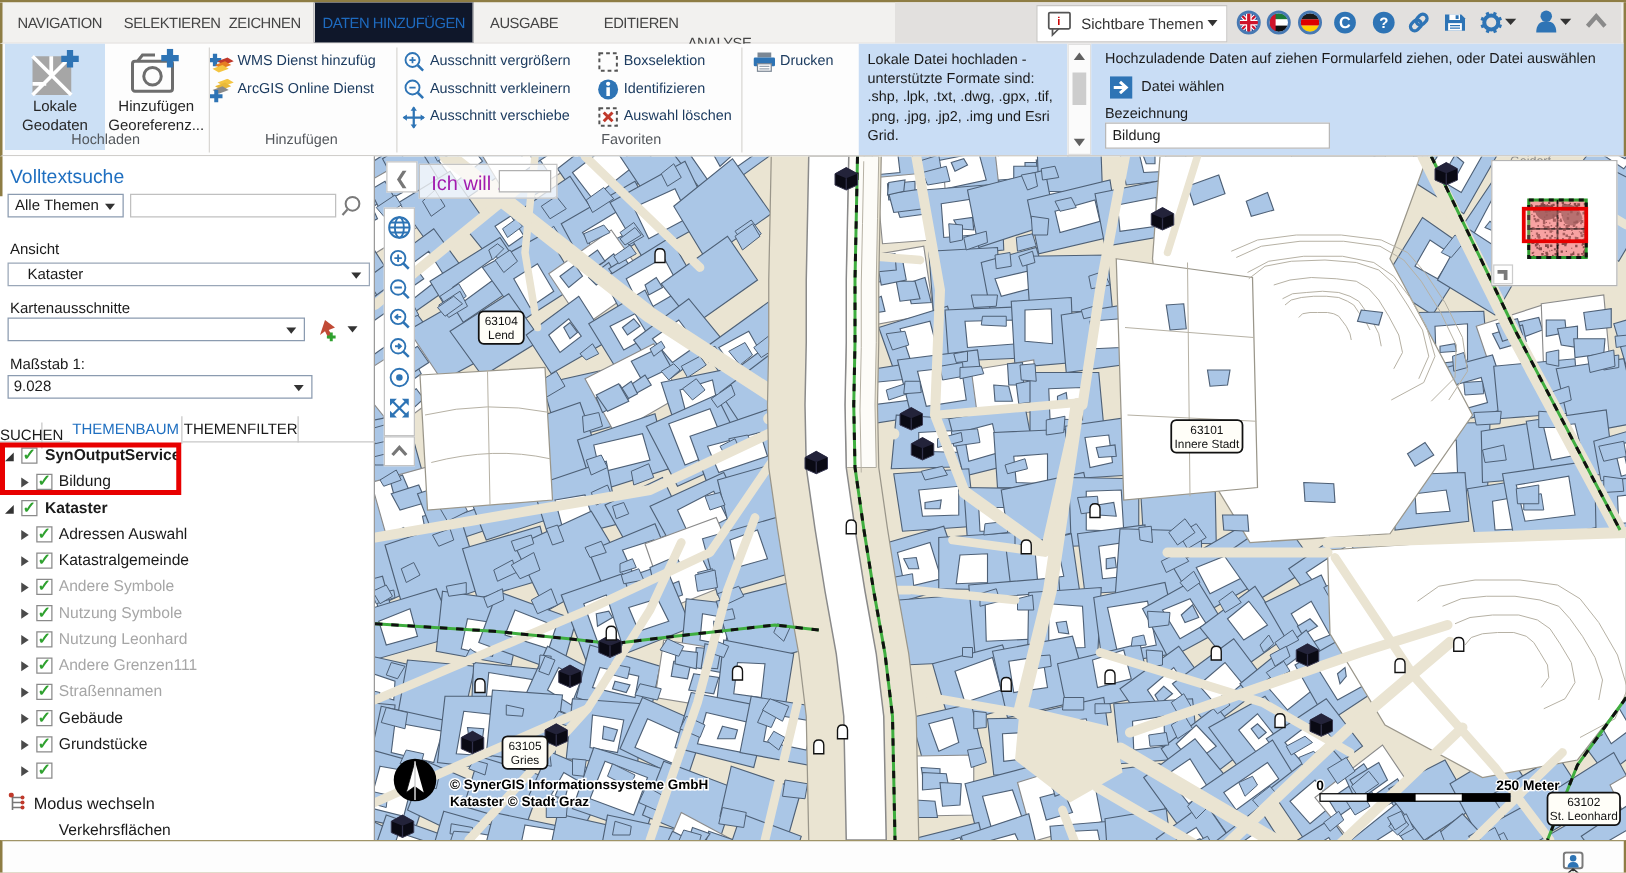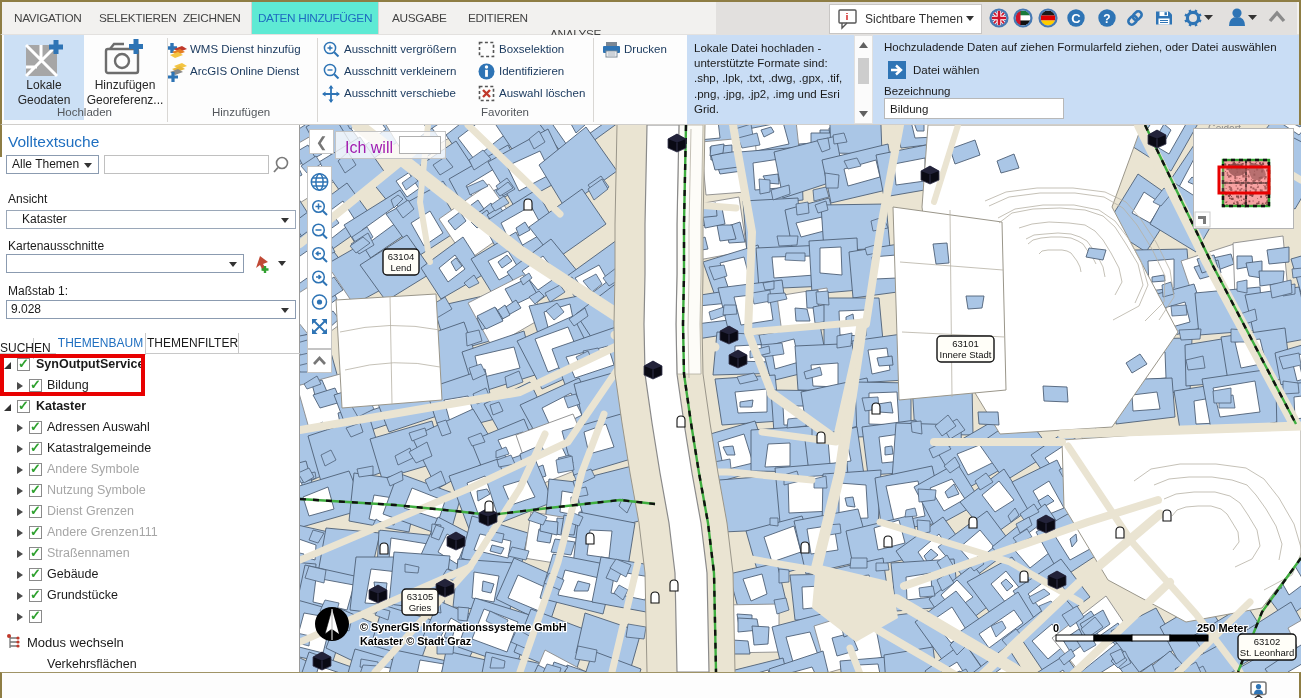--- a/index.html
+++ b/index.html
@@ -2,21 +2,21 @@
 <html><head>
 <meta charset="utf-8">
 <style>
   * { margin:0; padding:0; box-sizing:border-box; }
   html,body { width:1301px; height:698px; overflow:hidden; font-family:"Liberation Sans", sans-serif; background:#fff; }
   #app { position:relative; width:1301px; height:698px; border-top:2px solid #8e7d44; }
   
   #menubar { position:absolute; left:0; top:0; width:1301px; height:33px; background:#f2f1ef; border-left:2px solid #8e7d44; border-right:2px solid #8e7d44; border-bottom:1px solid #e3e1df; }
   #menubar .right { position:absolute; right:2px; top:0; width:581px; height:33px; background:#e2e0de; }
   .tab { position:absolute; top:0; height:32px; line-height:32px; font-size:11.8px; color:#444; letter-spacing:-0.35px; white-space:nowrap; }
-  .tab.active { color:#1e6bc0; background:#5eead4; border-left:1px solid #d6d4d2; border-right:1px solid #d6d4d2; text-align:center; }
+  .tab.active { color:#1e6bc0; background:#0f172a; border-left:1px solid #d6d4d2; border-right:1px solid #d6d4d2; text-align:center; }
   
   #sichtbar { position:absolute; left:827px; top:2px; width:153px; height:30px; background:#fff; border:1px solid #c8c6c4; }
   
   #ribbon { position:absolute; left:0; top:33px; width:1301px; height:90px; background:#fdfdfd; border-bottom:1px solid #d0cecb; border-left:2px solid #8e7d44; }
   .vsep { position:absolute; top:3px; width:1px; height:84px; background:#d9d7d4; }
   .grouplabel { position:absolute; top:71px; font-size:11.5px; color:#53575c; }
   .ribtext { position:absolute; font-size:11.5px; color:#1d3c60; }
   .bigbtn { position:absolute; text-align:center; font-size:12px; color:#262626; }
   
   #bluepanel1 { position:absolute; left:687px; top:33px; width:167px; height:89px; background:#c9ddf5; font-size:11.5px; color:#1a1a1a; line-height:15.2px; padding:6px 0 0 7px; }
@@ -906,21 +906,21 @@
     <div class="tab" style="left:12px;">NAVIGATION</div>
 
     <div class="tab" style="left:97px;">SELEKTIEREN</div>
 
     <div class="tab" style="left:181px;">ZEICHNEN</div>
 
     <div class="tab active" style="left:249px; width:128px;">DATEN HINZUFÜGEN</div>
 
     <div class="tab" style="left:390px;">AUSGABE</div>
 
-    <div class="tab" style="left:466px;text-align:right;">EDITIEREN</div>
+    <div class="tab" style="left:481px;text-align:right;">EDITIEREN</div>
 
     <div class="tab" style="left:548px;margin-top:16px;">ANALYSE</div>
 
 
     <div id="sichtbar">
       <svg width="151" height="28" style="position:absolute;left:0;top:0">
         <g fill="none" stroke="#555" stroke-width="1.4">
           <rect x="9" y="5" width="17" height="13" rx="1"></rect>
           <path d="M12,18 L12,23 L17,18"></path>
         </g>
@@ -1146,21 +1146,21 @@
 
     <svg width="22" height="22" style="position:absolute;left:251px;top:128px">
       <path d="M9,3 L17,9 L12,11 L15,16 L12,18 L9,12 L5,15 Z" fill="#c14a36"></path>
       <path d="M14,13 L14,20 M10.5,16.5 L17.5,16.5" stroke="#2fa12f" stroke-width="2.4"></path>
     </svg>
 
     <div style="position:absolute;left:278px;top:136px;width:0;height:0;border-left:4px solid transparent;border-right:4px solid transparent;border-top:5px solid #333;"></div>
 
     <div class="lbl" style="left:8px;top:159px;">Maßstab 1:</div>
 
-    <div class="combo" style="left:6px;top:175px;width:290px;height:19px;line-height:17px;padding-left:4px;">9.028<span class="caret"></span></div>
+    <div class="combo" style="left:6px;top:175px;width:244px;height:19px;line-height:17px;padding-left:4px;">9.028<span class="caret"></span></div>
 
     <div style="position:absolute;left:0;top:208px;width:300px;height:21px;border-bottom:1px solid #c8c8c8;">
 
       <div style="position:absolute;left:0;top:5px;width:34px;height:21px;line-height:21px;text-align:center;border-right:1px solid #c8c8c8;color:#1a1a1a;">SUCHEN</div>
 
       <div style="position:absolute;left:56px;top:0;width:90px;height:22px;line-height:21px;text-align:center;border-right:1px solid #c8c8c8;color:#1f6fc0;background:#fff;">THEMENBAUM</div>
 
       <div style="position:absolute;left:147px;top:0;width:92px;height:21px;line-height:21px;text-align:center;border-right:1px solid #c8c8c8;color:#1a1a1a;">THEMENFILTER</div>
     </div>
     <div id="tree">
@@ -1195,21 +1195,21 @@
           <span style="position:absolute;left:47px;top:1px;font-weight:normal;color:#a6a6a6;white-space:nowrap;">Andere Symbole</span>
         </div>
         <div class="trow" style="top:357px;">
           <span class="exp" style="position:absolute;left:17px;top:5px;"></span>
           <span class="cb" style="left:29px;top:2px;"></span>
           <span style="position:absolute;left:47px;top:1px;font-weight:normal;color:#a6a6a6;white-space:nowrap;">Nutzung Symbole</span>
         </div>
         <div class="trow" style="top:378px;">
           <span class="exp" style="position:absolute;left:17px;top:5px;"></span>
           <span class="cb" style="left:29px;top:2px;"></span>
-          <span style="position:absolute;left:47px;top:1px;font-weight:normal;color:#a6a6a6;white-space:nowrap;">Dienst Grenzen</span>
+          <span style="position:absolute;left:47px;top:1px;font-weight:normal;color:#a6a6a6;white-space:nowrap;">Nutzung Leonhard</span>
         </div>
         <div class="trow" style="top:399px;">
           <span class="exp" style="position:absolute;left:17px;top:5px;"></span>
           <span class="cb" style="left:29px;top:2px;"></span>
           <span style="position:absolute;left:47px;top:1px;font-weight:normal;color:#a6a6a6;white-space:nowrap;">Andere Grenzen111</span>
         </div>
         <div class="trow" style="top:420px;">
           <span class="exp" style="position:absolute;left:17px;top:5px;"></span>
           <span class="cb" style="left:29px;top:2px;"></span>
           <span style="position:absolute;left:47px;top:1px;font-weight:normal;color:#a6a6a6;white-space:nowrap;">Straßennamen</span>

